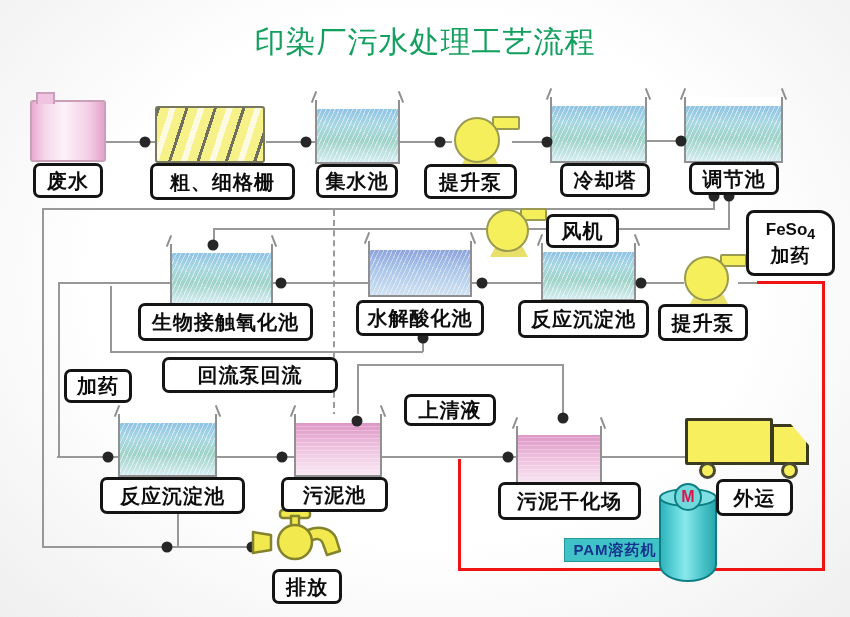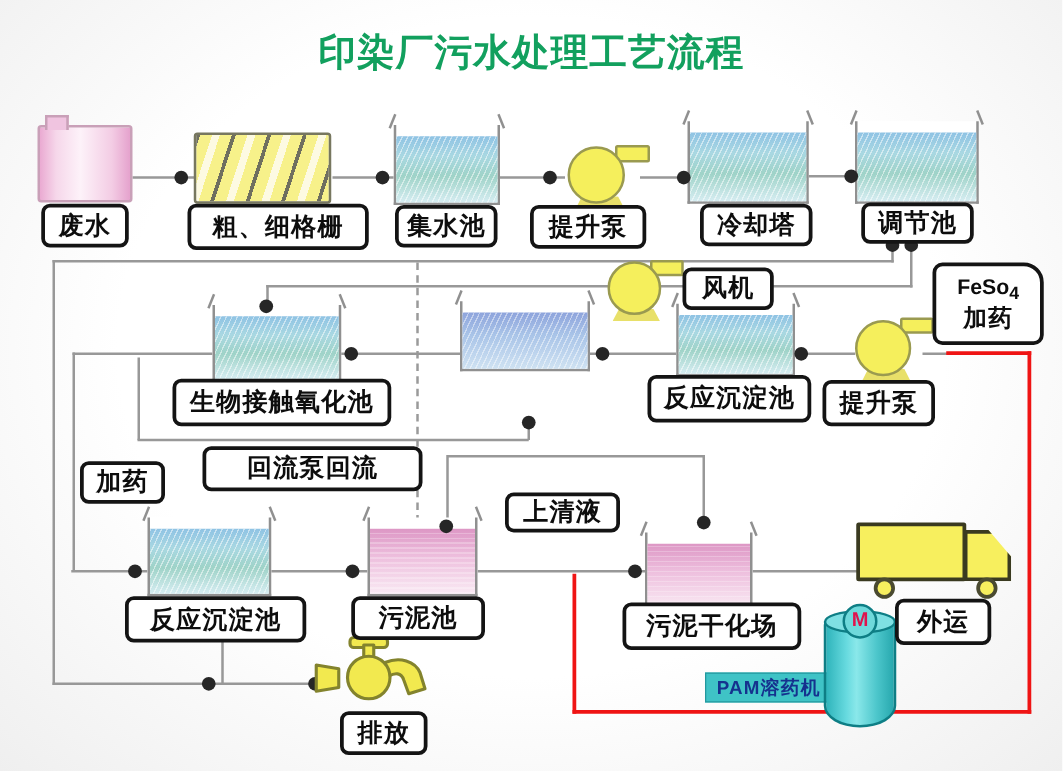--- a/index.html
+++ b/index.html
@@ -1,20 +1,20 @@
 <!DOCTYPE html>
 <html><head>
 <meta charset="utf-8">
 <style>
   html,body{margin:0;padding:0;background:#fff;}
   .stage{position:relative;width:850px;height:617px;overflow:hidden;
     background:radial-gradient(ellipse at 50% 45%, #ffffff 55%, #efefef 100%);
     font-family:"Liberation Sans","DejaVu Sans",sans-serif;}
   .title{position:absolute;top:22px;left:0;width:100%;text-align:center;
-    font-size:30px;font-weight:700;color:#12a05e;letter-spacing:1px;z-index:8;}
+    font-size:30px;font-weight:400;color:#12a05e;letter-spacing:1px;z-index:8;}
   
   .lbl{position:absolute;display:flex;align-items:center;justify-content:center;
     background:#fff;border:3px solid #141414;border-radius:7px;font-weight:700;
     font-size:20px;letter-spacing:1px;color:#0d0d0d;box-sizing:border-box;
     z-index:6;line-height:1;white-space:nowrap;}
   .lbl.fes{flex-direction:column;border-radius:8px 16px 8px 8px;gap:4px;font-size:19px;}
   .lbl.fes .formula{font-size:17px;letter-spacing:0;}
   
   .hl{position:absolute;height:2px;background:#989898;z-index:1;}
   .vl{position:absolute;width:2px;background:#989898;z-index:1;}
@@ -237,20 +237,21 @@
   <div class="lbl" style="left:560px;top:163px;width:90px;height:34px">冷却塔</div>
   <div class="lbl" style="left:689px;top:162px;width:90px;height:33px">调节池</div>
 
   <div class="lbl" style="left:546px;top:214px;width:73px;height:34px">风机</div>
   <div class="lbl fes" style="left:746px;top:210px;width:89px;height:66px">
     <span class="formula"><b>FeSo</b><sub>4</sub></span>
     <span>加药</span>
   </div>
 
   <div class="lbl" style="left:138px;top:303px;width:175px;height:38px">生物接触氧化池</div>
+  <div class="lbl" style="left:356px;top:300px;width:128px;height:36px">水解酸化池</div>
   <div class="lbl" style="left:518px;top:300px;width:131px;height:38px">反应沉淀池</div>
   <div class="lbl" style="left:658px;top:304px;width:90px;height:37px">提升泵</div>
 
   <div class="lbl" style="left:64px;top:369px;width:68px;height:34px">加药</div>
   <div class="lbl" style="left:162px;top:357px;width:176px;height:36px">回流泵回流</div>
   <div class="lbl" style="left:404px;top:394px;width:92px;height:32px">上清液</div>
 
   <div class="lbl" style="left:100px;top:477px;width:145px;height:37px">反应沉淀池</div>
   <div class="lbl" style="left:281px;top:477px;width:107px;height:35px">污泥池</div>
   <div class="lbl" style="left:498px;top:482px;width:143px;height:38px">污泥干化场</div>

